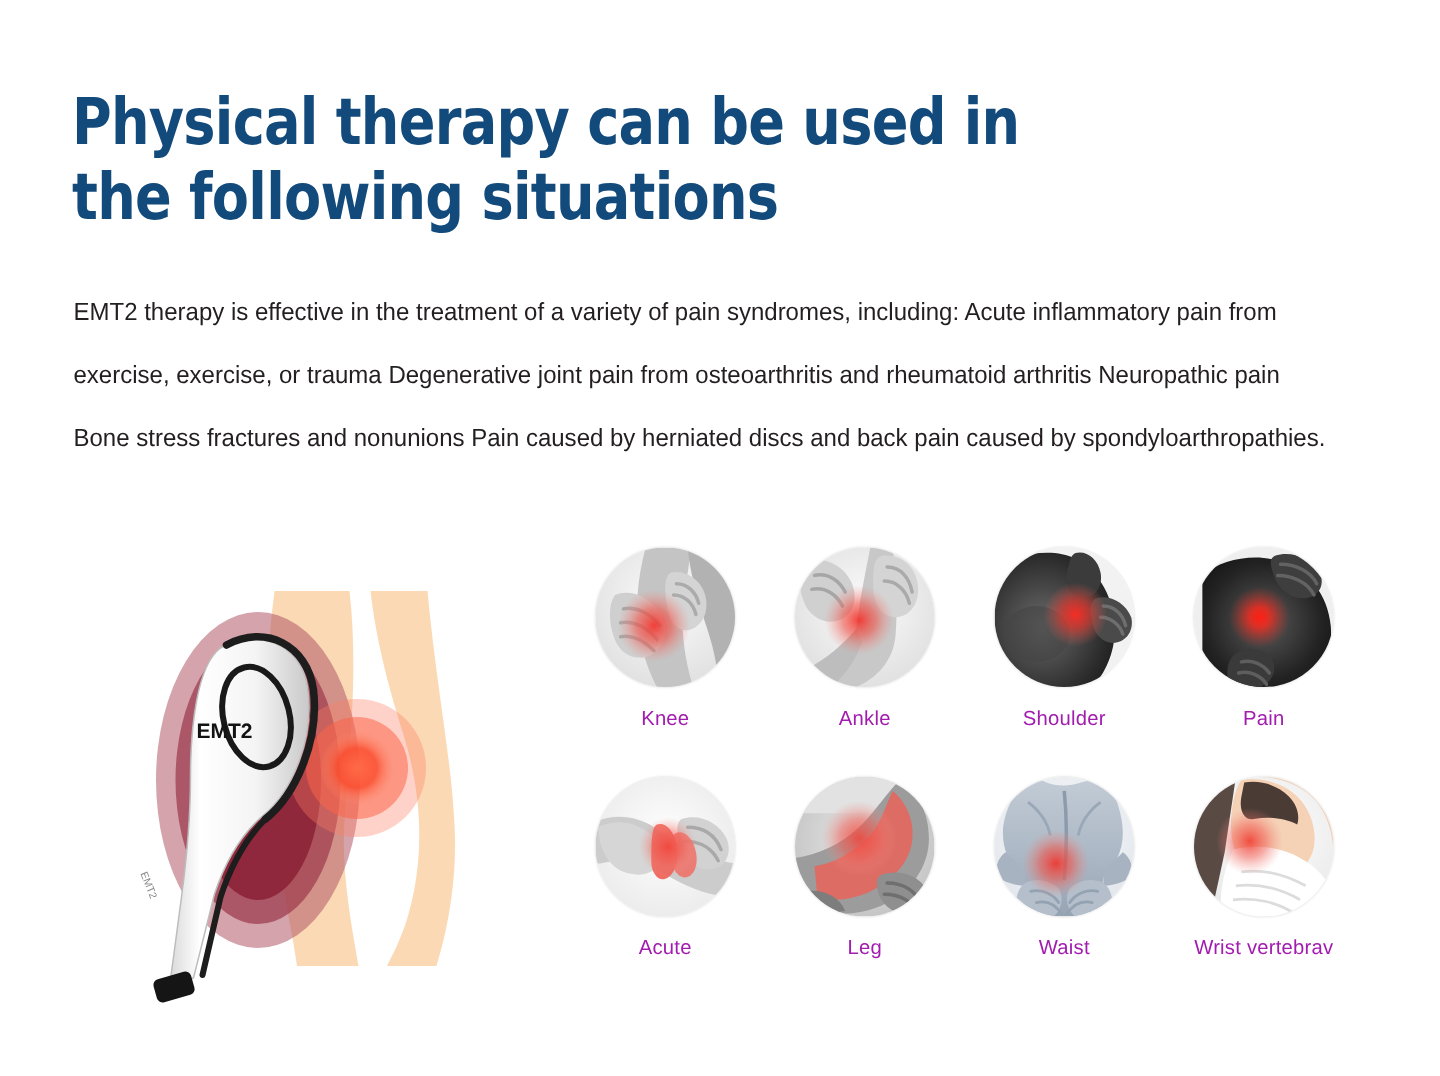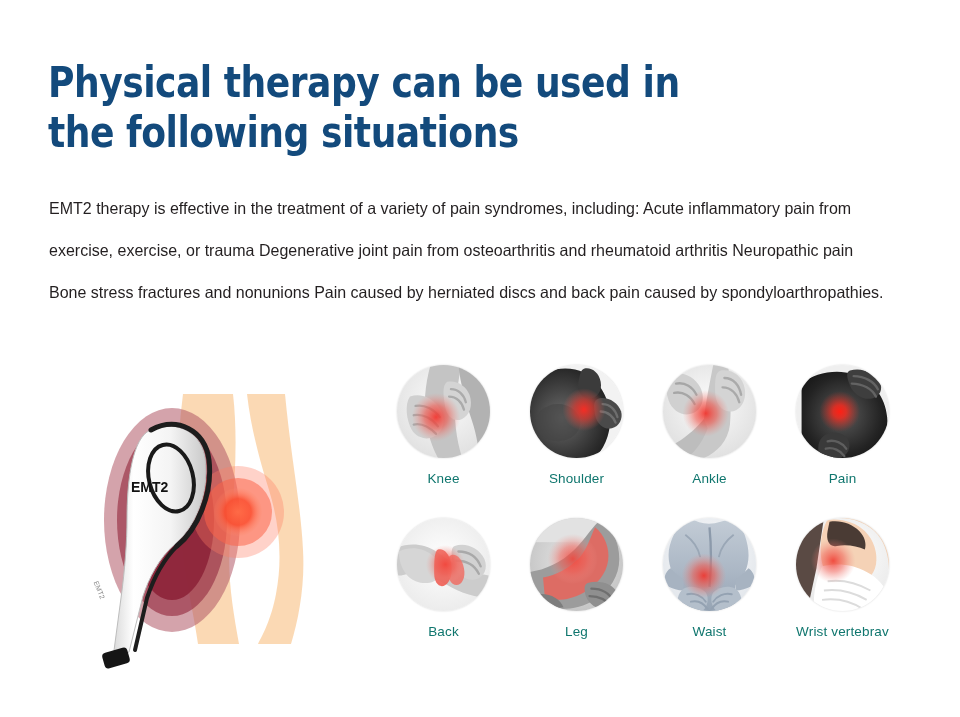--- a/index.html
+++ b/index.html
@@ -93,21 +93,21 @@
   .pain-circle .photo {
     position: absolute;
     inset: 0;
   }
   .pain-label {
     position: absolute;
     top: 106px;
     left: 50%;
     transform: translateX(-50%);
     white-space: nowrap;
-    color: #0f766e;
+    color: #a21caf;
     font-family: "Liberation Sans", sans-serif;
     font-size: 13.5px;
     letter-spacing: 0.15px;
   }
 </style>
 </head>
 <body>
 
 <h1 id="page-title">
   <span class="tline">Physical therapy can be used in</span>
@@ -201,47 +201,20 @@
           <circle cx="42" cy="56" r="26" fill="url(#k-hot)"></circle>
         </svg>
       </div>
       <div class="pain-label">Knee</div>
     </div>
 
     <div class="pain-cell">
       <div class="pain-circle">
         <svg class="photo" viewBox="0 0 100 100">
           <defs>
-            <radialGradient id="s-bg" cx="40%" cy="55%" r="75%">
-              <stop offset="0%" stop-color="#6b6b6b"></stop>
-                <stop offset="70%" stop-color="#2b2b2b"></stop>
-                <stop offset="100%" stop-color="#141414"></stop>
-            </radialGradient>
-            <radialGradient id="s-hot" cx="50%" cy="50%" r="50%">
-              <stop offset="0%" stop-color="#ff2b22" stop-opacity="0.95"></stop>
-              <stop offset="45%" stop-color="#e83a30" stop-opacity="0.66"></stop>
-              <stop offset="100%" stop-color="#d45f55" stop-opacity="0"></stop>
-            </radialGradient>
-          </defs>
-          <rect width="100" height="100" fill="#f2f2f2"></rect>
-          <path d="M0 14 C18 4 42 0 58 8 C74 16 84 34 86 52 C88 72 80 90 70 100 L0 100 Z" fill="url(#s-bg)"></path>
-          <path d="M58 4 C66 2 74 8 76 18 C78 28 72 36 64 36 C56 36 50 28 52 18 C54 10 54 6 58 4 Z" fill="#3b3b3b"></path>
-          <path d="M74 36 C84 34 94 40 98 50 C100 58 96 66 88 68 C80 70 72 64 70 54 C68 44 68 38 74 36 Z" fill="#4a4a4a"></path>
-          <path d="M78 42 C86 42 92 48 94 56 M76 50 C84 50 90 56 92 62" stroke="#6e6e6e" stroke-width="2.5" fill="none" stroke-linecap="round"></path>
-          <ellipse cx="30" cy="62" rx="24" ry="20" fill="#454545" opacity="0.6"></ellipse>
-          <circle cx="58" cy="48" r="23" fill="url(#s-hot)"></circle>
-        </svg>
-      </div>
-      <div class="pain-label">Shoulder</div>
-    </div>
-
-    <div class="pain-cell">
-      <div class="pain-circle">
-        <svg class="photo" viewBox="0 0 100 100">
-          <defs>
             <radialGradient id="a-bg" cx="50%" cy="42%" r="72%">
               <stop offset="0%" stop-color="#fcfcfc"></stop>
                 <stop offset="100%" stop-color="#dadada"></stop>
             </radialGradient>
             <radialGradient id="a-hot" cx="50%" cy="50%" r="50%">
               <stop offset="0%" stop-color="#f2312a" stop-opacity="0.92"></stop>
               <stop offset="48%" stop-color="#ef564c" stop-opacity="0.60"></stop>
               <stop offset="100%" stop-color="#ef8a82" stop-opacity="0"></stop>
             </radialGradient>
           </defs>
@@ -255,20 +228,47 @@
           <circle cx="46" cy="52" r="25" fill="url(#a-hot)"></circle>
         </svg>
       </div>
       <div class="pain-label">Ankle</div>
     </div>
 
     <div class="pain-cell">
       <div class="pain-circle">
         <svg class="photo" viewBox="0 0 100 100">
           <defs>
+            <radialGradient id="s-bg" cx="40%" cy="55%" r="75%">
+              <stop offset="0%" stop-color="#6b6b6b"></stop>
+                <stop offset="70%" stop-color="#2b2b2b"></stop>
+                <stop offset="100%" stop-color="#141414"></stop>
+            </radialGradient>
+            <radialGradient id="s-hot" cx="50%" cy="50%" r="50%">
+              <stop offset="0%" stop-color="#ff2b22" stop-opacity="0.95"></stop>
+              <stop offset="45%" stop-color="#e83a30" stop-opacity="0.66"></stop>
+              <stop offset="100%" stop-color="#d45f55" stop-opacity="0"></stop>
+            </radialGradient>
+          </defs>
+          <rect width="100" height="100" fill="#f2f2f2"></rect>
+          <path d="M0 14 C18 4 42 0 58 8 C74 16 84 34 86 52 C88 72 80 90 70 100 L0 100 Z" fill="url(#s-bg)"></path>
+          <path d="M58 4 C66 2 74 8 76 18 C78 28 72 36 64 36 C56 36 50 28 52 18 C54 10 54 6 58 4 Z" fill="#3b3b3b"></path>
+          <path d="M74 36 C84 34 94 40 98 50 C100 58 96 66 88 68 C80 70 72 64 70 54 C68 44 68 38 74 36 Z" fill="#4a4a4a"></path>
+          <path d="M78 42 C86 42 92 48 94 56 M76 50 C84 50 90 56 92 62" stroke="#6e6e6e" stroke-width="2.5" fill="none" stroke-linecap="round"></path>
+          <ellipse cx="30" cy="62" rx="24" ry="20" fill="#454545" opacity="0.6"></ellipse>
+          <circle cx="58" cy="48" r="23" fill="url(#s-hot)"></circle>
+        </svg>
+      </div>
+      <div class="pain-label">Shoulder</div>
+    </div>
+
+    <div class="pain-cell">
+      <div class="pain-circle">
+        <svg class="photo" viewBox="0 0 100 100">
+          <defs>
             <radialGradient id="b-bg" cx="48%" cy="50%" r="72%">
               <stop offset="0%" stop-color="#5a5a5a"></stop>
                 <stop offset="62%" stop-color="#232323"></stop>
                 <stop offset="100%" stop-color="#0d0d0d"></stop>
             </radialGradient>
             <radialGradient id="b-hot" cx="50%" cy="50%" r="50%">
               <stop offset="0%" stop-color="#ff1f14" stop-opacity="1"></stop>
               <stop offset="32%" stop-color="#f22a1e" stop-opacity="0.85"></stop>
               <stop offset="100%" stop-color="#b8342a" stop-opacity="0"></stop>
             </radialGradient>
@@ -305,21 +305,21 @@
           <rect width="100" height="100" fill="url(#w-bg)"></rect>
           <path d="M0 32 C14 26 30 28 42 36 C54 44 64 52 76 56 C88 60 98 62 100 62 L100 86 C84 86 68 80 54 72 C40 64 26 58 12 60 C6 62 2 62 0 62 Z" fill="#cccccc"></path>
           <path d="M2 36 C14 30 28 32 38 40 C46 46 50 54 46 62 C42 70 30 72 20 68 C10 64 2 52 2 36 Z" fill="#d6d6d6"></path>
           <path d="M62 30 C74 26 88 32 94 44 C98 54 94 64 84 66 C74 68 64 60 60 48 C58 38 58 32 62 30 Z" fill="#d2d2d2"></path>
           <path d="M66 36 C78 36 86 42 90 52 M64 46 C76 46 84 52 88 60" stroke="#a9a9a9" stroke-width="2.5" fill="none" stroke-linecap="round"></path>
           <path d="M44 34 C50 32 56 38 58 48 C60 58 58 68 52 72 C46 76 40 70 40 60 C40 48 40 36 44 34 Z" fill="#ef5a50" opacity="0.88"></path>
           <path d="M58 40 C64 38 70 44 72 54 C74 64 70 72 64 72 C58 72 54 64 54 54 C54 46 54 42 58 40 Z" fill="#f06a60" opacity="0.82"></path>
           <circle cx="52" cy="50" r="21" fill="url(#w-hot)"></circle>
         </svg>
       </div>
-      <div class="pain-label">Back</div>
+      <div class="pain-label">Acute</div>
     </div>
 
     <div class="pain-cell">
       <div class="pain-circle">
         <svg class="photo" viewBox="0 0 100 100">
           <defs>
             <radialGradient id="l-bg" cx="50%" cy="45%" r="75%">
               <stop offset="0%" stop-color="#e8e8e8"></stop>
                 <stop offset="100%" stop-color="#b9b9b9"></stop>
             </radialGradient>

